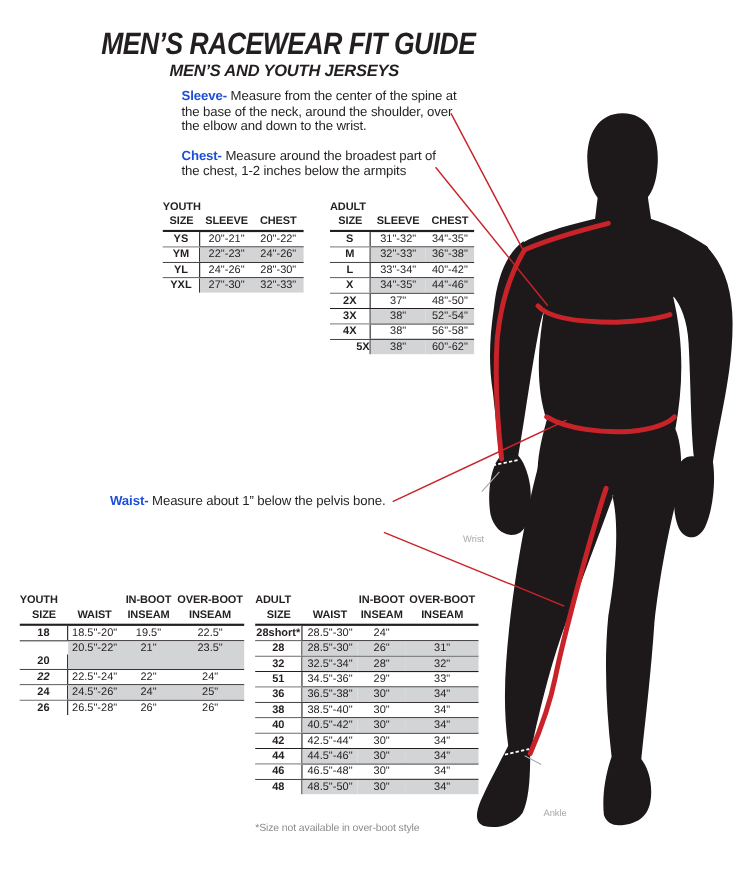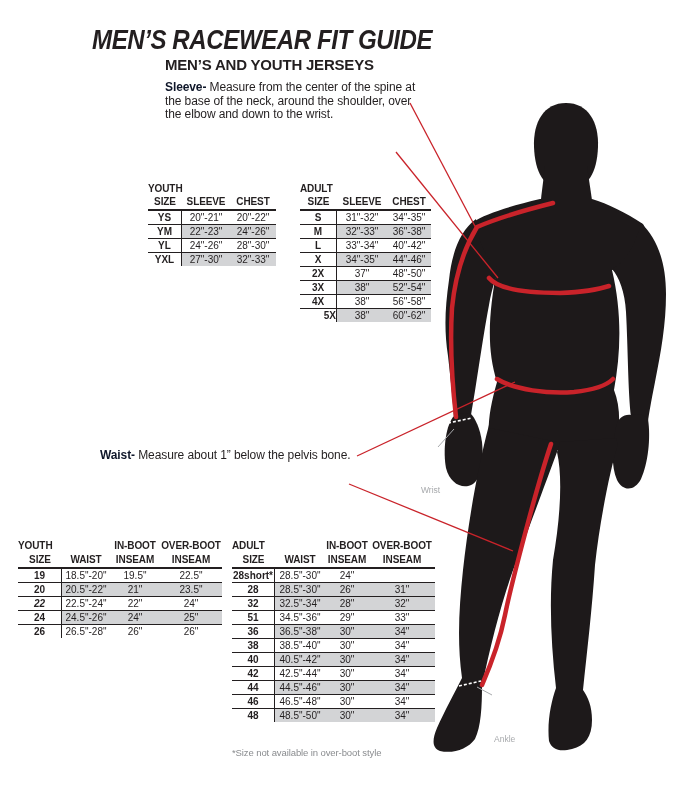--- a/index.html
+++ b/index.html
@@ -13,21 +13,21 @@
   .abs { position:absolute; }
   .page-title {
     font-size:28px; font-weight:bold; font-style:italic;
     letter-spacing:-0.5px; white-space:nowrap;
     transform:scaleX(0.86); transform-origin:left top;
   }
   .section-heading {
     font-size:15px; font-weight:bold; letter-spacing:-0.2px; white-space:nowrap;
   }
   .para { font-size:12px; line-height:13.5px; letter-spacing:-0.1px; }
-  .red-label { color:#0f172a; font-weight:bold; }
+  .red-label { color:#1d4ed8; font-weight:bold; }
   
   .tbl { position:absolute; font-size:10px; }
   .tbl-label { font-weight:bold; line-height:13px; letter-spacing:-0.1px; }
   .tbl-hrow { display:flex; }
   .tbl-hcell { font-weight:bold; text-align:center; line-height:14px; letter-spacing:-0.1px; }
   .tbl-hcell.left { text-align:left; }
   .tbl-bar { height:2px; background:#231f20; }
   .tbl-row { display:flex; border-bottom:1px solid #231f20; }
   .tbl-row.last { border-bottom:none; }
   .tbl-size { font-weight:bold; text-align:center; line-height:13px;
@@ -72,26 +72,29 @@
       <line x1="459" y1="686" x2="481" y2="681"></line>
     </g>
     <g fill="none" stroke="#a7a9ac" stroke-width="1">
       <line x1="438" y1="447" x2="454" y2="429"></line>
       <line x1="492" y1="695" x2="477" y2="687"></line>
     </g>
   </svg>
 
   <div class="abs page-title" style="left:92px;top:24px;">MEN’S RACEWEAR FIT GUIDE</div>
 
-  <div class="abs section-heading" style="left:165px;top:56px;">MEN’S AND YOUTH JERSEYS</div>
+  <div class="abs section-heading" style="left:154px;top:56px;font-style:italic;">MEN’S AND YOUTH JERSEYS</div>
 
   <div class="abs para" style="left:165px;top:81px;width:252px;">
     <span class="red-label">Sleeve-</span><span> Measure from the center of the spine at the base of the neck, around the shoulder, over the elbow and down to the wrist.</span>
   </div>
 
+  <div class="abs para" style="left:165px;top:135px;width:250px;">
+    <span class="red-label">Chest-</span><span> Measure around the broadest part of the chest, 1-2 inches below the armpits</span>
+  </div>
 
   <div class="tbl" style="left:148px;top:182px;">
       <div class="tbl-label">YOUTH</div>
       <div class="tbl-hrow">
         <div class="tbl-hcell" style="width: 34px;">SIZE</div>
         <div class="tbl-hcell" style="width: 48px;">SLEEVE</div>
         <div class="tbl-hcell" style="width: 46px;">CHEST</div>
       </div>
       <div class="tbl-bar" style="width: 128px;"></div>
       <div class="tbl-row">
@@ -180,27 +183,27 @@
         <div class="tbl-hcell" style="width: 62px;">OVER-BOOT</div>
       </div>
       <div class="tbl-hrow">
         <div class="tbl-hcell" style="width: 44px;">SIZE</div>
         <div class="tbl-hcell" style="width: 48px;">WAIST</div>
         <div class="tbl-hcell" style="width: 50px;">INSEAM</div>
         <div class="tbl-hcell" style="width: 62px;">INSEAM</div>
       </div>
       <div class="tbl-bar" style="width: 204px;"></div>
       <div class="tbl-row">
-        <div class="tbl-size" style="width: 44px;">19</div>
+        <div class="tbl-size" style="width: 44px;">18</div>
         <div class="tbl-cell" style="width: 48px;">18.5"-20"</div>
         <div class="tbl-cell" style="width: 50px;">19.5"</div>
         <div class="tbl-cell" style="width: 62px;">22.5"</div>
       </div>
       <div class="tbl-row alt">
-        <div class="tbl-size" style="width: 44px;">20</div>
+        <div class="tbl-size" style="width: 44px; margin-top: 12px;">20</div>
         <div class="tbl-cell" style="width: 48px;">20.5"-22"</div>
         <div class="tbl-cell" style="width: 50px;">21"</div>
         <div class="tbl-cell" style="width: 62px;">23.5"</div>
       </div>
       <div class="tbl-row">
         <div class="tbl-size" style="width: 44px; font-style: italic;">22</div>
         <div class="tbl-cell" style="width: 48px;">22.5"-24"</div>
         <div class="tbl-cell" style="width: 50px;">22"</div>
         <div class="tbl-cell" style="width: 62px;">24"</div>
       </div>

